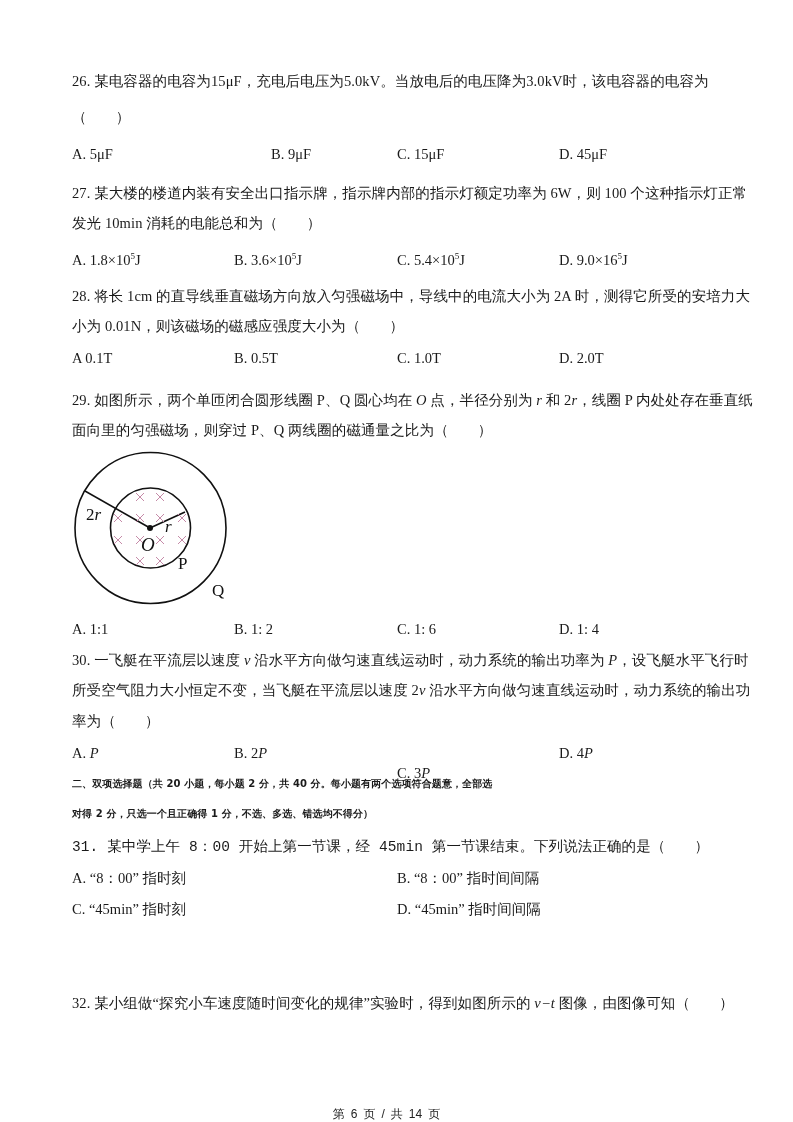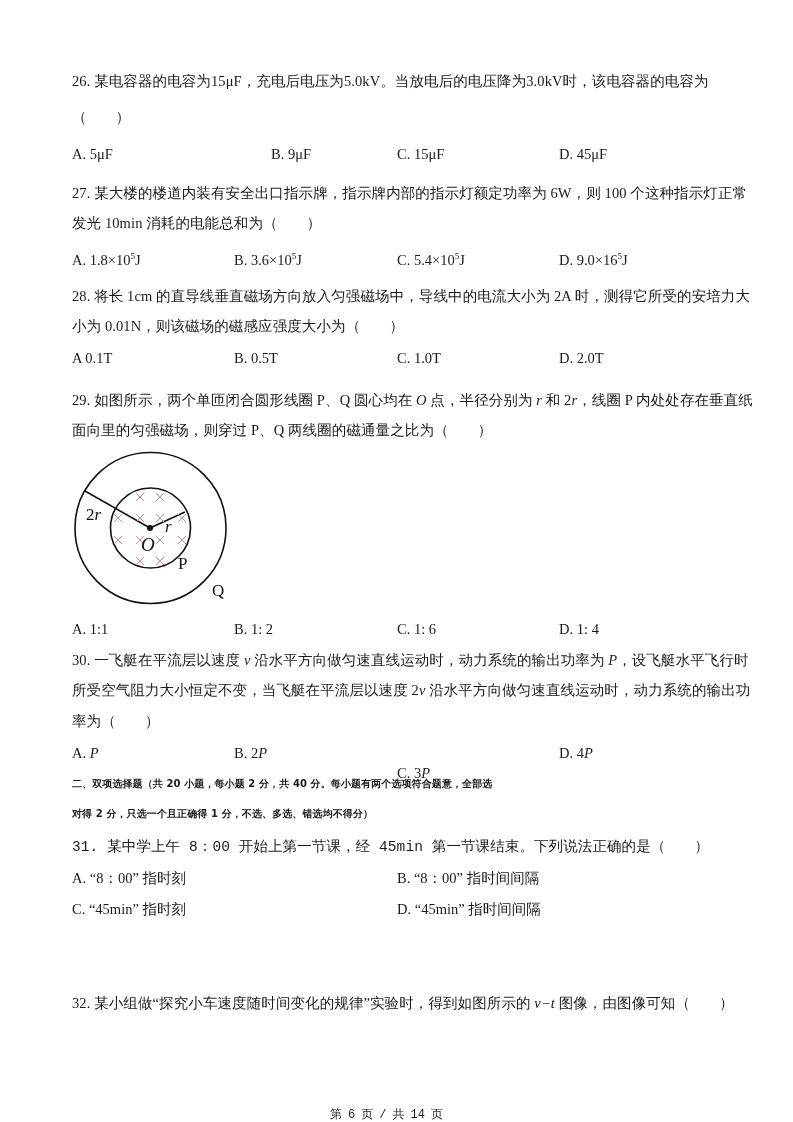--- a/index.html
+++ b/index.html
@@ -11,21 +11,21 @@
   .line {
     position: absolute; left: 72px; font-size: 14.5px; line-height: 18px;
     white-space: nowrap; letter-spacing: 0.1px;
   }
   .opt { position: absolute; font-size: 14.5px; line-height: 18px; white-space: nowrap; }
   .bold { font-weight: bold; font-family: "DejaVu Sans", "Liberation Sans", sans-serif; font-size: 10px; }
   .it { font-style: italic; }
   sup { font-size: 9px; vertical-align: 6px; line-height: 0; }
   .footer {
     position: absolute; left: 0; width: 773px; top: 1106px; text-align: center;
-    font-size: 12px; font-family: Liberation Mono, monospace; color: #222;
+    font-size: 12px; font-family: Liberation Sans, sans-serif; color: #222;
   }
   .footer span { margin: 0 3px; }
   svg text { font-family: "Liberation Serif", "DejaVu Serif", serif; }
 </style>
 </head>
 <body>
 
 <div class="line" style="top:72px;">26. 某电容器的电容为15μF，充电后电压为5.0kV。当放电后的电压降为3.0kV时，该电容器的电容为</div>
 <div class="line" style="top:108px;">（　　）</div>
 <div class="opt" style="left:72px; top:145px;">A.  5μF</div>

